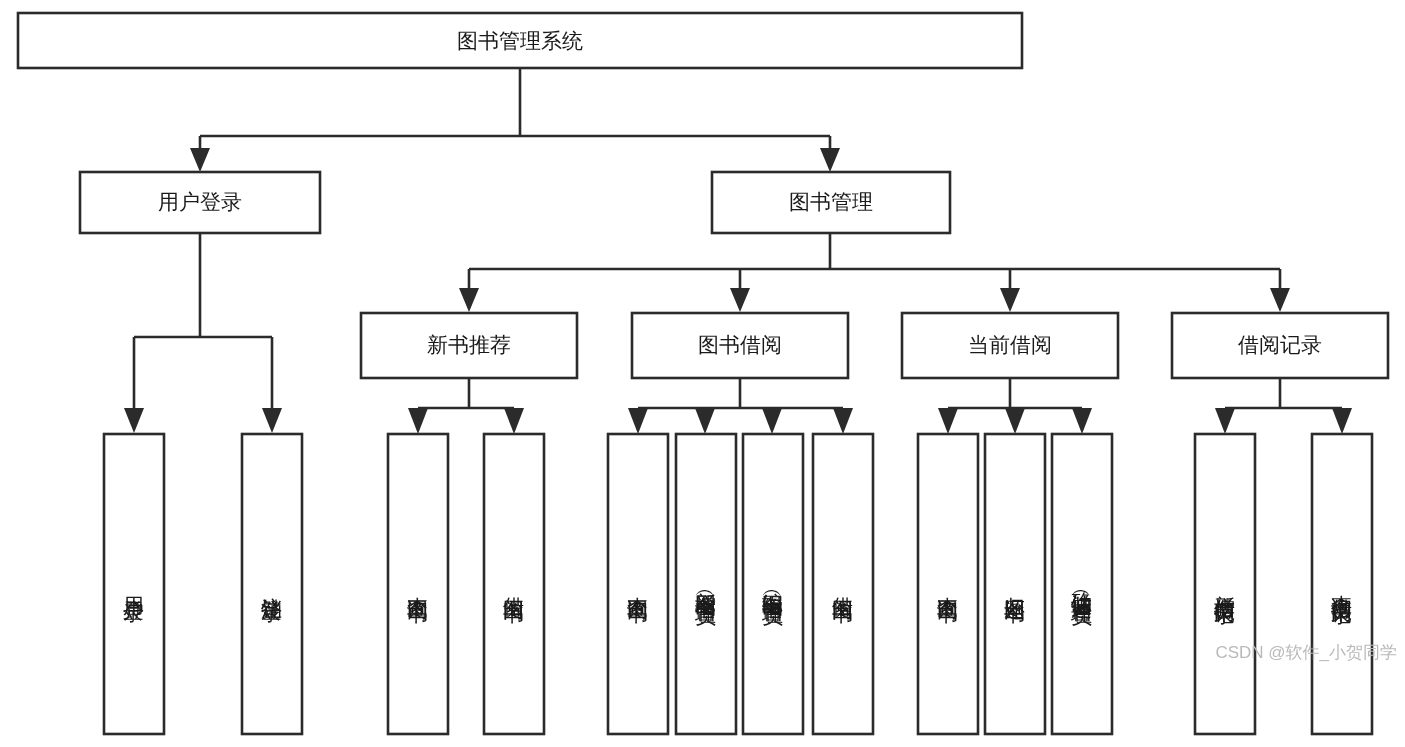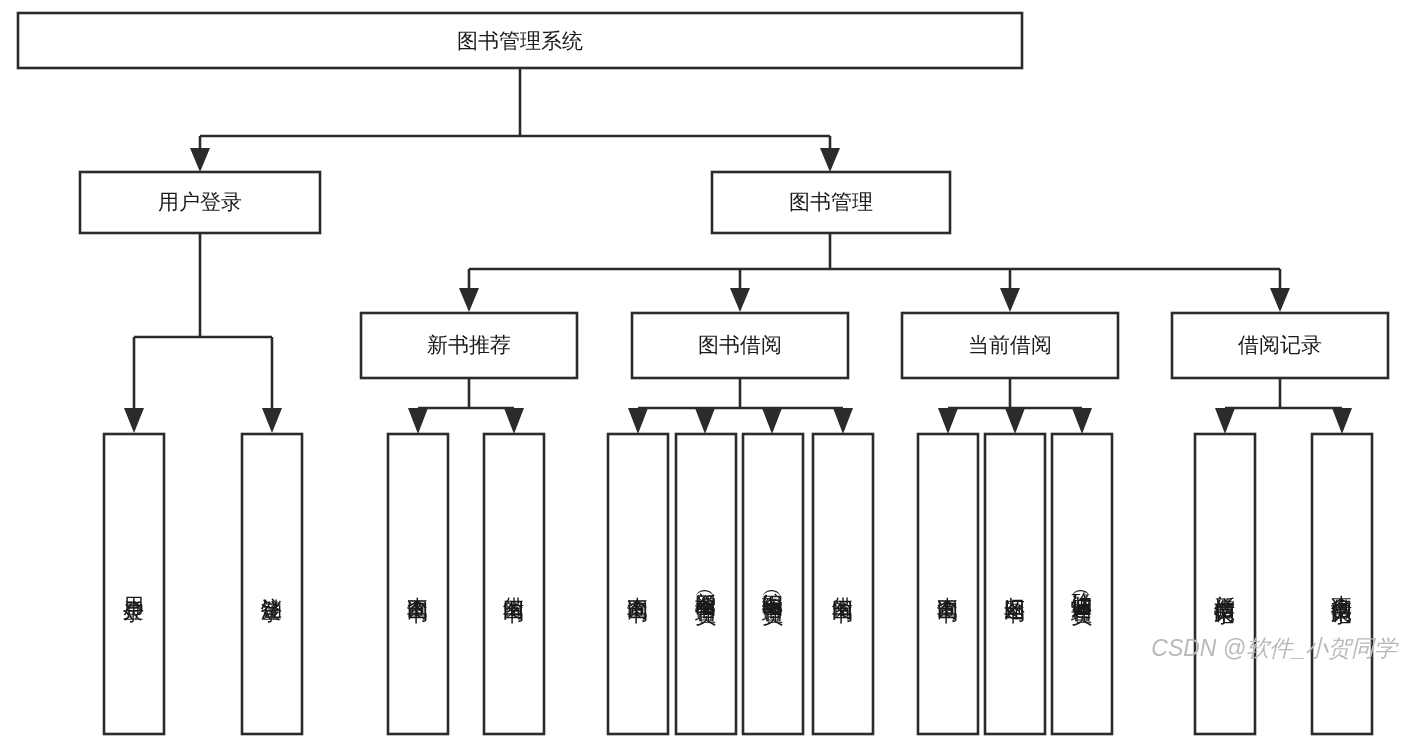--- a/index.html
+++ b/index.html
@@ -32,25 +32,24 @@
     color:#1a1a1a;
     line-height:1;
     font-family:"Liberation Sans","DejaVu Sans",sans-serif;
     white-space:nowrap;
     pointer-events:none;
   }
   .watermark{
     position:absolute;
     right:8px;
     bottom:4px;
-    font-size:23px;
+    font-size:17px;
     color:#b9b9b9;
     font-family:"Liberation Sans","DejaVu Sans",sans-serif;
     white-space:nowrap;
-    font-style:italic;
   }
 </style>
 </head>
 <body>
 
 <div id="diagram-root">
 
   <svg width="1405" height="747" viewBox="0 0 1405 747">
     <defs></defs>
 

